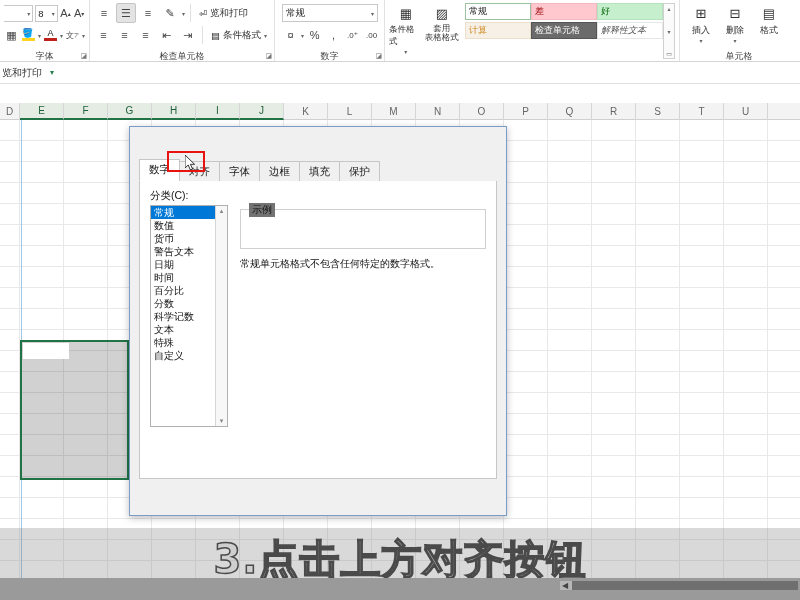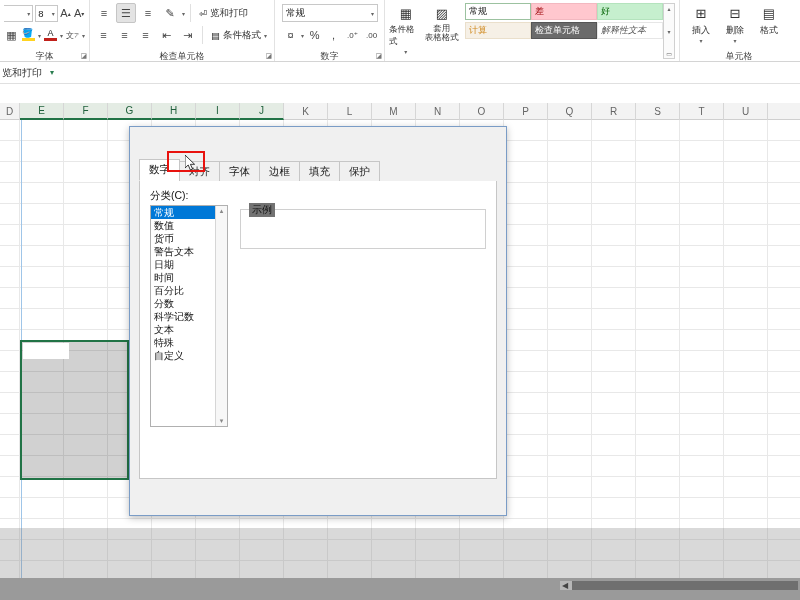--- a/index.html
+++ b/index.html
@@ -800,28 +800,30 @@
               <div class="litem">自定义</div>
             </div>
           <div class="listscroll">
             <span>▴</span>
             <span>▾</span>
           </div>
         </div>
         <div class="groupbox">
           <span class="groupbox-legend">示例</span>
         </div>
+        <div class="desc">常规单元格格式不包含任何特定的数字格式。</div>
       </div>
     </div>
   </div>
 
   <div class="hilite"></div>
   <svg class="cursor" viewBox="0 0 12 16">
     <polygon points="0,0 0,13 3.2,10 5.4,15 7.6,14 5.4,9.3 9.6,9.3" fill="#ffffff" stroke="#222" stroke-width="0.9"></polygon>
   </svg>
 
   <div class="overlay-dim"></div>
+  <div class="caption">3.点击上方对齐按钮</div>
   <div class="statusbar"></div>
   <div class="hscroll-track"></div>
   <div class="hscroll-thumb"></div>
   <div class="hscroll-arrow">◀</div>
 
 </div>
 
 </body></html>

